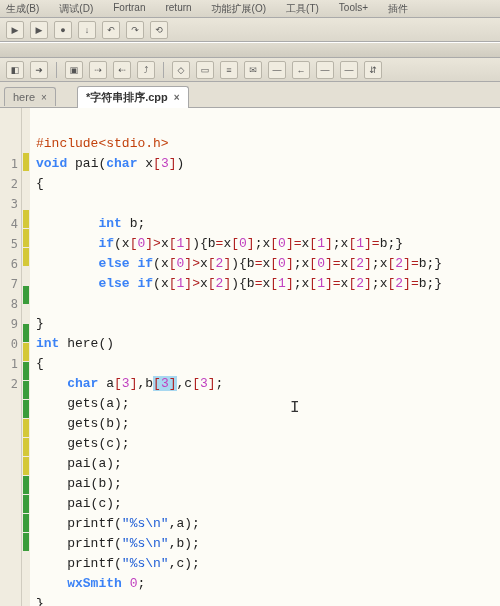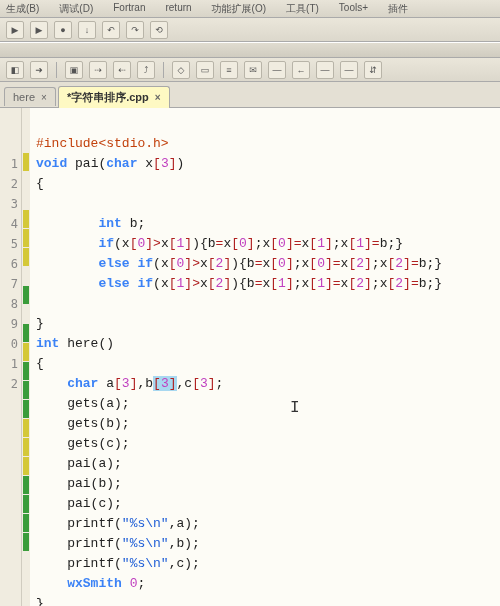--- a/index.html
+++ b/index.html
@@ -64,21 +64,21 @@
     padding: 3px 8px 3px 8px;
     margin-right: 2px;
     display: flex;
     align-items: center;
     gap: 4px;
     font-size: 11px;
     position: relative;
   }
   .tab.inactive { background:#e0dcd0; color:#666; }
   .tab .close { font-size:10px; color:#666; cursor:pointer; margin-left:2px; }
-  .tab.active { background:#fef9c3; font-weight:bold; }
+  .tab.active { background:#ffffff; font-weight:bold;margin-left:19px; }
   .editor {
     background: #fdfcf6;
     display: flex;
     height: 500px;
   }
   .gutter {
     width: 22px;
     background: #f0ece0;
     border-right: 1px solid #d0ccc0;
     font-family: Consolas, monospace;

